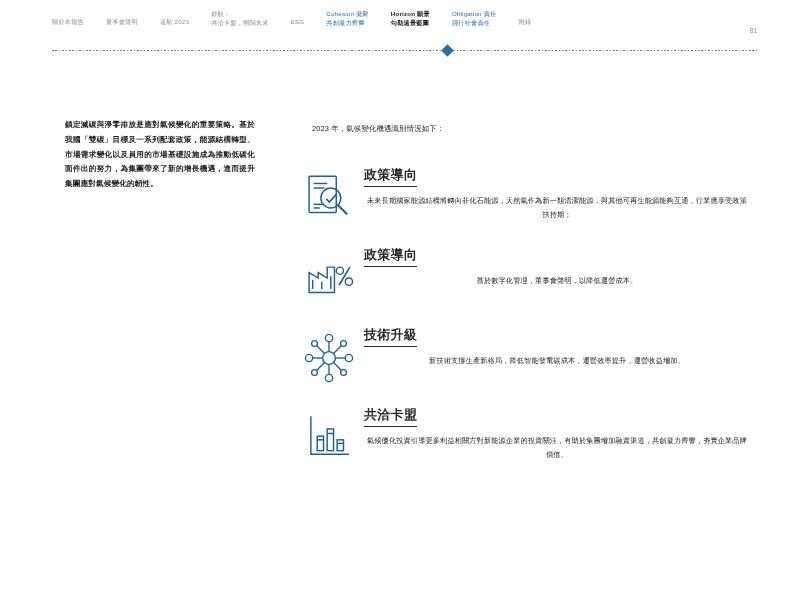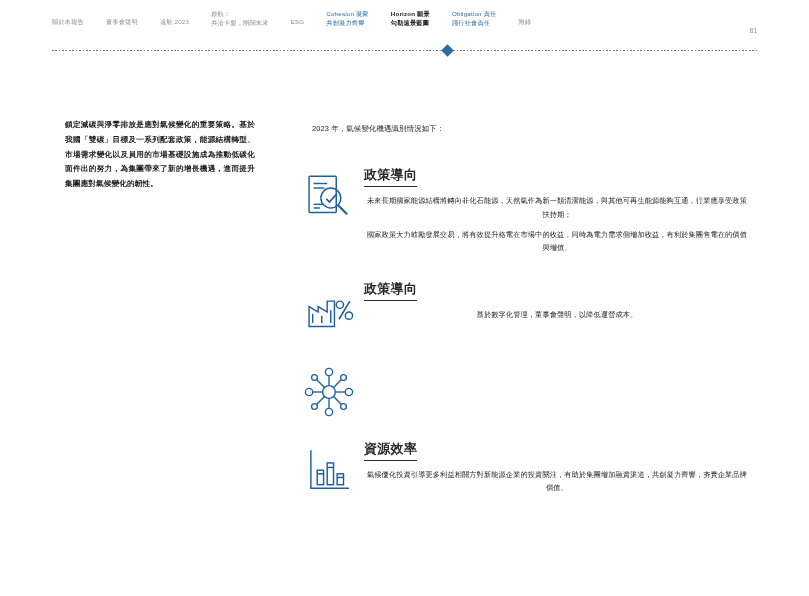--- a/index.html
+++ b/index.html
@@ -223,21 +223,20 @@
         <line x1="15" y1="39" x2="26" y2="39"></line>
         <line x1="15" y1="43" x2="22" y2="43"></line>
         <circle cx="34" cy="32" r="11"></circle>
         <line x1="42" y1="40" x2="52" y2="50" stroke-width="2.4"></line>
         <path d="M29 33 l3.5 3.5 L40 28" stroke-width="1.8"></path>
       </svg>
     </div>
     <div class="feature-body">
       <div class="feature-title">政策導向</div>
       <p class="feature-para">未來長期國家能源結構將轉向非化石能源，天然氣作為新一類清潔能源，與其他可再生能源能夠互通，行業應享受政策扶持期；</p>
-      <p class="feature-para">國家政策大力鼓勵發展交易，將有效提升格電在市場中的收益，同時為電力需求側增加收益，有利於集團售電在的價值與增值。</p>
     </div>
   </div>
 
   <div class="feature">
     <div class="feature-icon">
       <svg viewBox="0 0 64 64" width="58" height="58" fill="none" stroke="#1f5f9e" stroke-width="1.6">
         <path d="M10 48 V26 l10 6 V26 l10 6 V20 h8 v28 z"></path>
         <line x1="14" y1="34" x2="14" y2="44"></line>
         <line x1="24" y1="36" x2="24" y2="44"></line>
         <line x1="34" y1="30" x2="34" y2="44"></line>
@@ -267,33 +266,37 @@
         <line x1="32" y1="14" x2="32" y2="25"></line>
         <line x1="32" y1="39" x2="32" y2="50"></line>
         <line x1="14" y1="32" x2="25" y2="32"></line>
         <line x1="39" y1="32" x2="50" y2="32"></line>
         <line x1="18.5" y1="18.5" x2="27" y2="27"></line>
         <line x1="45.5" y1="18.5" x2="37" y2="27"></line>
         <line x1="18.5" y1="45.5" x2="27" y2="37"></line>
         <line x1="45.5" y1="45.5" x2="37" y2="37"></line>
       </svg>
     </div>
+    <div class="feature-body">
+      <div class="feature-title">技術升級</div>
+      <p class="feature-para">新技術支撐生產新格局，降低智能發電碳成本，運營效率提升，運營收益增加。</p>
+    </div>
   </div>
 
   <div class="feature">
     <div class="feature-icon">
       <svg viewBox="0 0 64 64" width="58" height="58" fill="none" stroke="#1f5f9e" stroke-width="1.6">
         <polyline points="12,8 12,50 54,50"></polyline>
         <rect x="19" y="30" width="7" height="16"></rect>
         <rect x="30" y="22" width="7" height="24"></rect>
         <rect x="41" y="34" width="7" height="12"></rect>
         <line x1="19" y1="34" x2="26" y2="34"></line>
         <line x1="30" y1="27" x2="37" y2="27"></line>
         <line x1="41" y1="38" x2="48" y2="38"></line>
       </svg>
     </div>
     <div class="feature-body">
-      <div class="feature-title">資源效率</div>
+      <div class="feature-title">共洽卡盟</div>
       <p class="feature-para">氣候優化投資引導更多利益相關方對新能源企業的投資關注，有助於集團增加融資渠道，共創凝力齊響，夯實企業品牌價值。</p>
     </div>
   </div>
 
 </div>
 
 </body></html>

